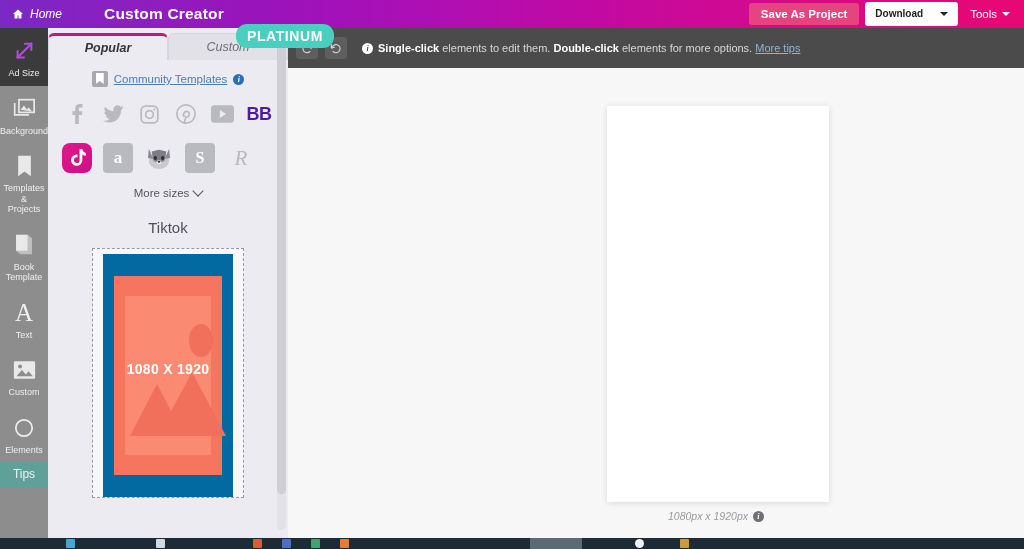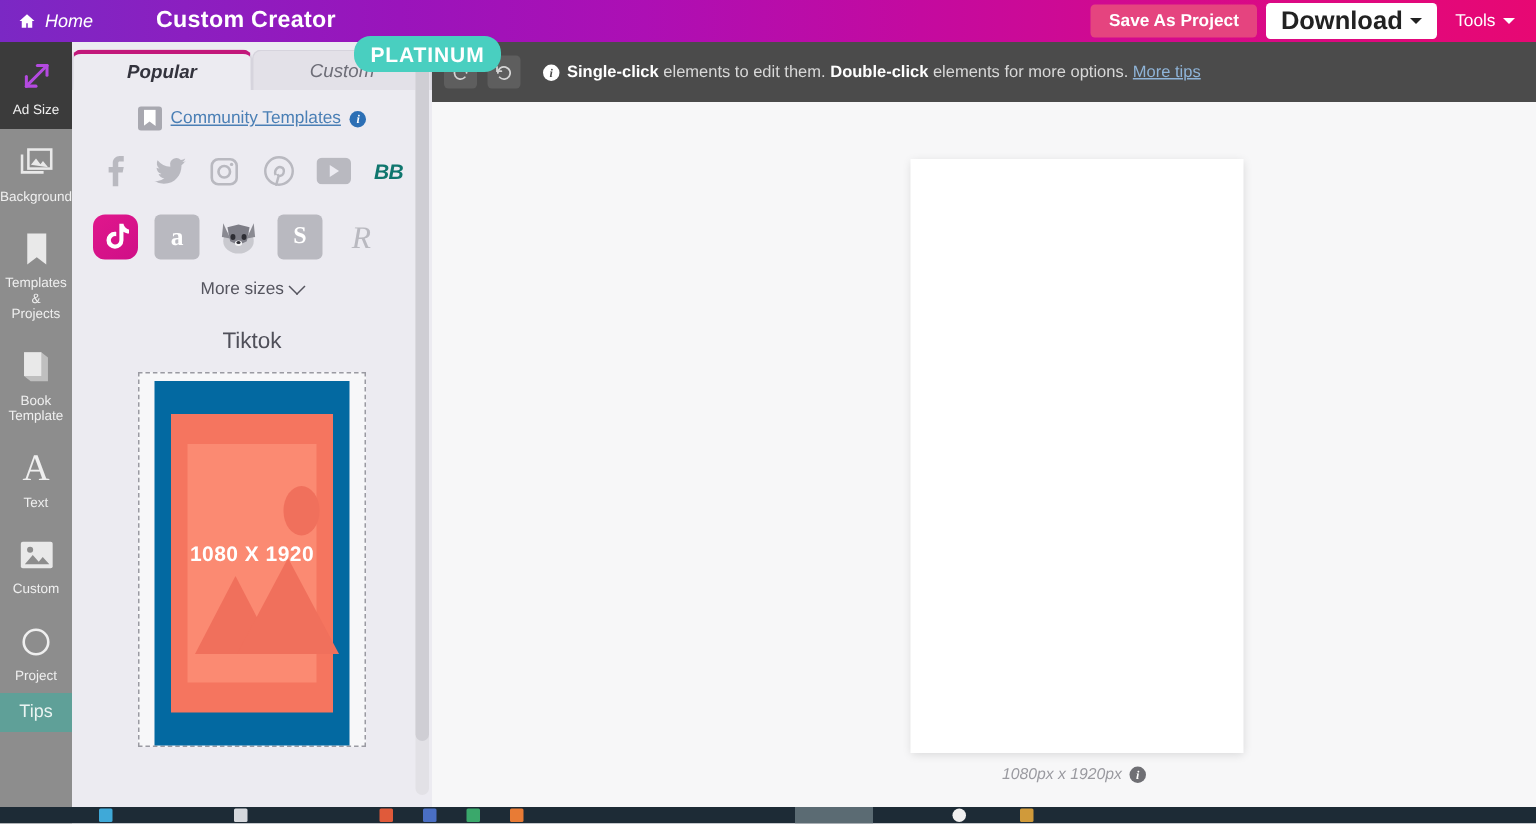--- a/index.html
+++ b/index.html
@@ -32,23 +32,23 @@
     font-size: 14px; font-weight: bold; letter-spacing: .6px;
     padding: 4px 11px; border-radius: 11px; margin-top: 44px;
   }
   .header-right { margin-left: auto; display: flex; align-items: center; height: 28px; }
   .btn-save {
     background: #e5447f; color: #fff; font-size: 11.5px; font-weight: 600;
     padding: 0 12px; height: 22px; line-height: 22px; border-radius: 3px;
     margin-right: 6px; cursor: pointer;
   }
   .btn-download {
-    background: #ffffff; color: #222; font-size: 17px; font-weight: 600;
+    background: #ffffff; color: #222; font-size: 10px; font-weight: 600;
     padding: 0 10px; height: 24px; line-height: 22px; border-radius: 3px;
-    margin-right: 8px; cursor: pointer; display:flex; align-items:center; gap:5px;
+    margin-right: 8px; cursor: pointer; display:flex; align-items:center; gap:17px;
   }
   .btn-tools {
     color: #fff; font-size: 11.5px; font-weight: 500; padding: 0 14px 0 4px;
     cursor: pointer; display:flex; align-items:center; gap:5px;
   }
   .caret-down {
     width:0;height:0;border-left:4px solid transparent;border-right:4px solid transparent;
     border-top:4px solid currentColor; display:inline-block;
   }
 
@@ -300,21 +300,21 @@
       </div>
       <div class="lbl">Custom</div>
     </div>
 
     <div class="rail-item">
       <div class="glyph">
         <svg width="20" height="20" viewBox="0 0 22 22" fill="none" stroke="#efefef" stroke-width="1.9">
           <circle cx="11" cy="11" r="9"></circle>
         </svg>
       </div>
-      <div class="lbl">Project</div>
+      <div class="lbl">Elements</div>
     </div>
 
     <div class="rail-item tips">
       <div class="lbl">Tips</div>
     </div>
   </div>
 
   <div class="panel">
 
     <div class="tabs">
@@ -354,21 +354,21 @@
             <path d="M9.5 15c-.6-1.8-.2-4 1.3-5.2 1.6-1.2 4-.7 4.6 1.1.6 1.9-.4 4.2-2.3 4.6-1 .2-2-.3-2.3-1.2"></path>
           </svg>
         </span>
         <span class="sicon">
           <svg width="23" height="18" viewBox="0 0 26 20" fill="#b9b9c0">
             <rect x="0" y="0" width="26" height="20" rx="4"></rect>
             <path d="M10 5.5 L17 10 L10 14.5 z" fill="#ecebf1"></path>
           </svg>
         </span>
         <span class="sicon">
-          <span style="font-size:14px;font-weight:bold;color:#0f766e;letter-spacing:-.5px;font-style:italic;">BB</span>
+          <span style="font-size:18px;font-weight:bold;color:#4c1d95;letter-spacing:-.5px;">BB</span>
         </span>
       </div>
 
       <div class="icon-row" style="padding-right:18px;">
         <span class="sicon tiktok">
           <svg width="17" height="19" viewBox="0 0 18 20" fill="#ffffff">
             <path d="M11.2 0h2.9c.2 1.6 1.1 3 2.5 3.7.6.3 1.2.5 1.9.5v2.9c-1.6 0-3.1-.5-4.4-1.4v6.1a6 6 0 1 1-6-6c.3 0 .6 0 .9.1v3a3 3 0 1 0 2.2 2.9z"></path>
           </svg>
         </span>
         <span class="sicon tile">

